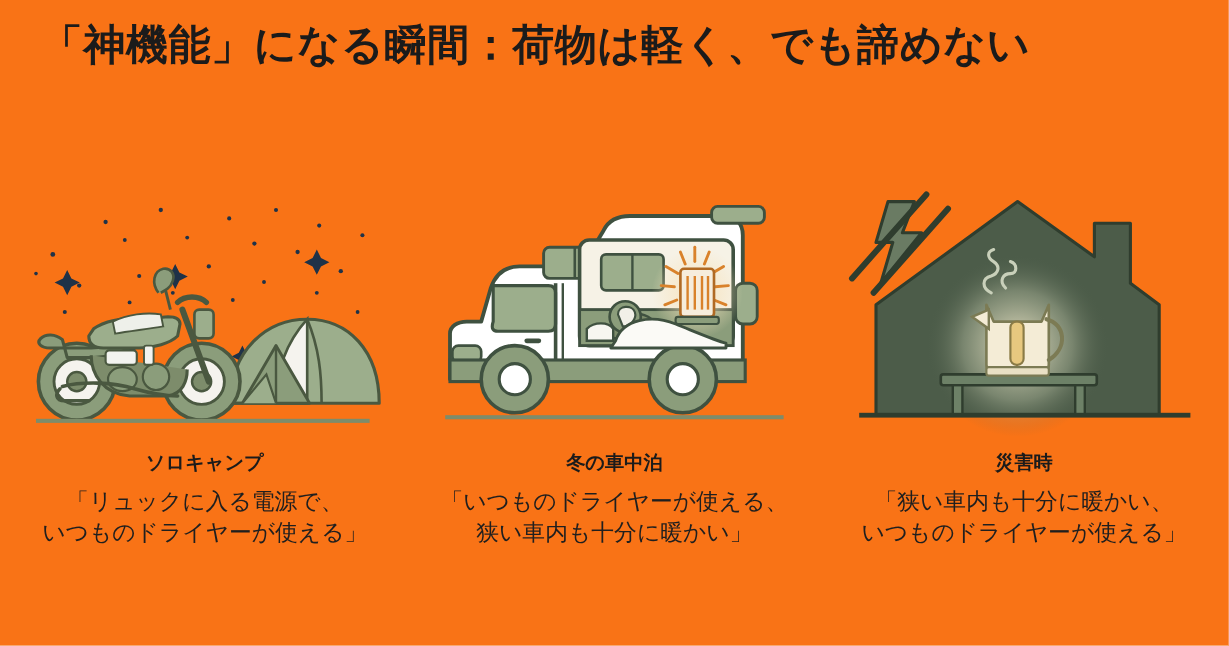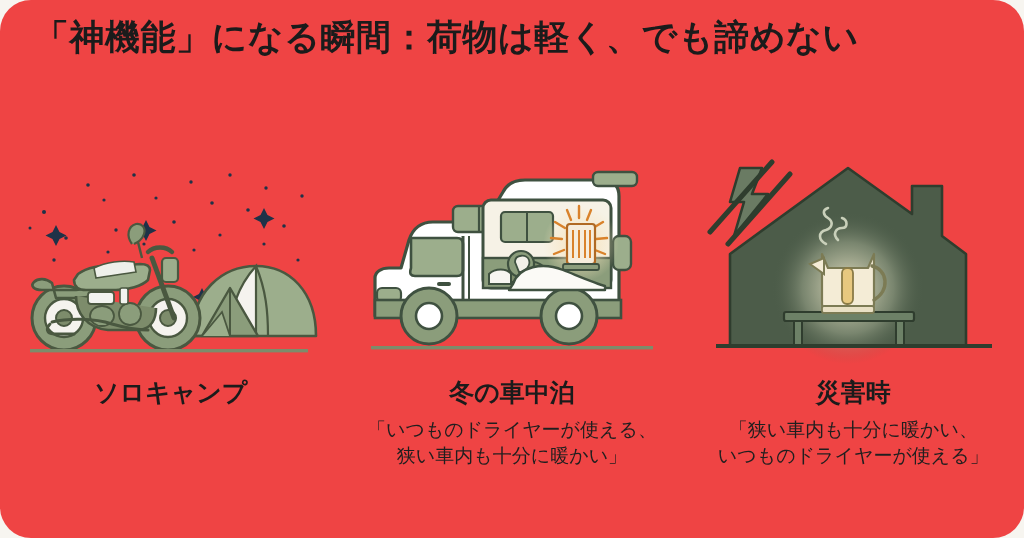--- a/index.html
+++ b/index.html
@@ -11,22 +11,21 @@
     height: 538px;
     background: #f7f5f0;
     font-family: "Liberation Sans", "DejaVu Sans", sans-serif;
     overflow: hidden;
     position: relative;
   }
   .page {
     position: relative;
     width: 1024px;
     height: 538px;
-    background: #ef4444;
-    border-radius: 31px;
+    background: #f97316;
   }
   .page-title {
     position: absolute;
     left: 34px;
     top: 14px;
     width: 960px;
     font-size: 35px;
     font-weight: bold;
     color: #1b1b1b;
     letter-spacing: 0.5px;
@@ -51,21 +50,21 @@
     height: 225px;
     position: relative;
   }
   .illus svg {
     display: block;
     width: 100%;
     height: 100%;
   }
   .card-title {
     margin-top: 12px;
-    font-size: 25px;
+    font-size: 16px;
     font-weight: bold;
     color: #1b1b1b;
     text-align: right;
     line-height: 1.25;
   }
   .card-quote {
     margin-top: 9px;
     font-size: 19px;
     color: #1f1f1f;
     text-align: center;
@@ -164,20 +163,24 @@
             <path d="M132 112 C138 106 150 106 156 112" fill="none" stroke="#4a5840" stroke-width="4.5" stroke-linecap="round"></path>
             <rect x="146" y="118" width="16" height="24" rx="4" fill="#9cae8c" stroke="#4a5840" stroke-width="2.2"></rect>
             <path d="M116 104 C110 96 112 86 120 84 C126 83 130 88 128 94 C126 100 122 102 118 104" fill="#8b9d7b" stroke="#4a5840" stroke-width="2.2"></path>
             <path d="M122 102 L126 118" stroke="#4a5840" stroke-width="2.4"></path>
           </g>
 
           <rect x="14" y="209" width="278" height="3.4" fill="#7d8c6b"></rect>
         </svg>
       </div>
       <div class="card-title">ソロキャンプ</div>
+      <div class="card-quote">
+        <span class="qline">「リュックに入る電源で、</span>
+        <span class="qline">いつものドライヤーが使える」</span>
+      </div>
     </div>
 
     <div class="card">
       <div class="illus">
         <svg viewBox="0 0 310 225" xmlns="http://www.w3.org/2000/svg">
           <defs>
             <radialGradient id="heatGlow" cx="50%" cy="50%" r="50%">
               <stop offset="0%" stop-color="#f7e3bd"></stop>
               <stop offset="100%" stop-color="#f7e3bd" stop-opacity="0"></stop>
             </radialGradient>

